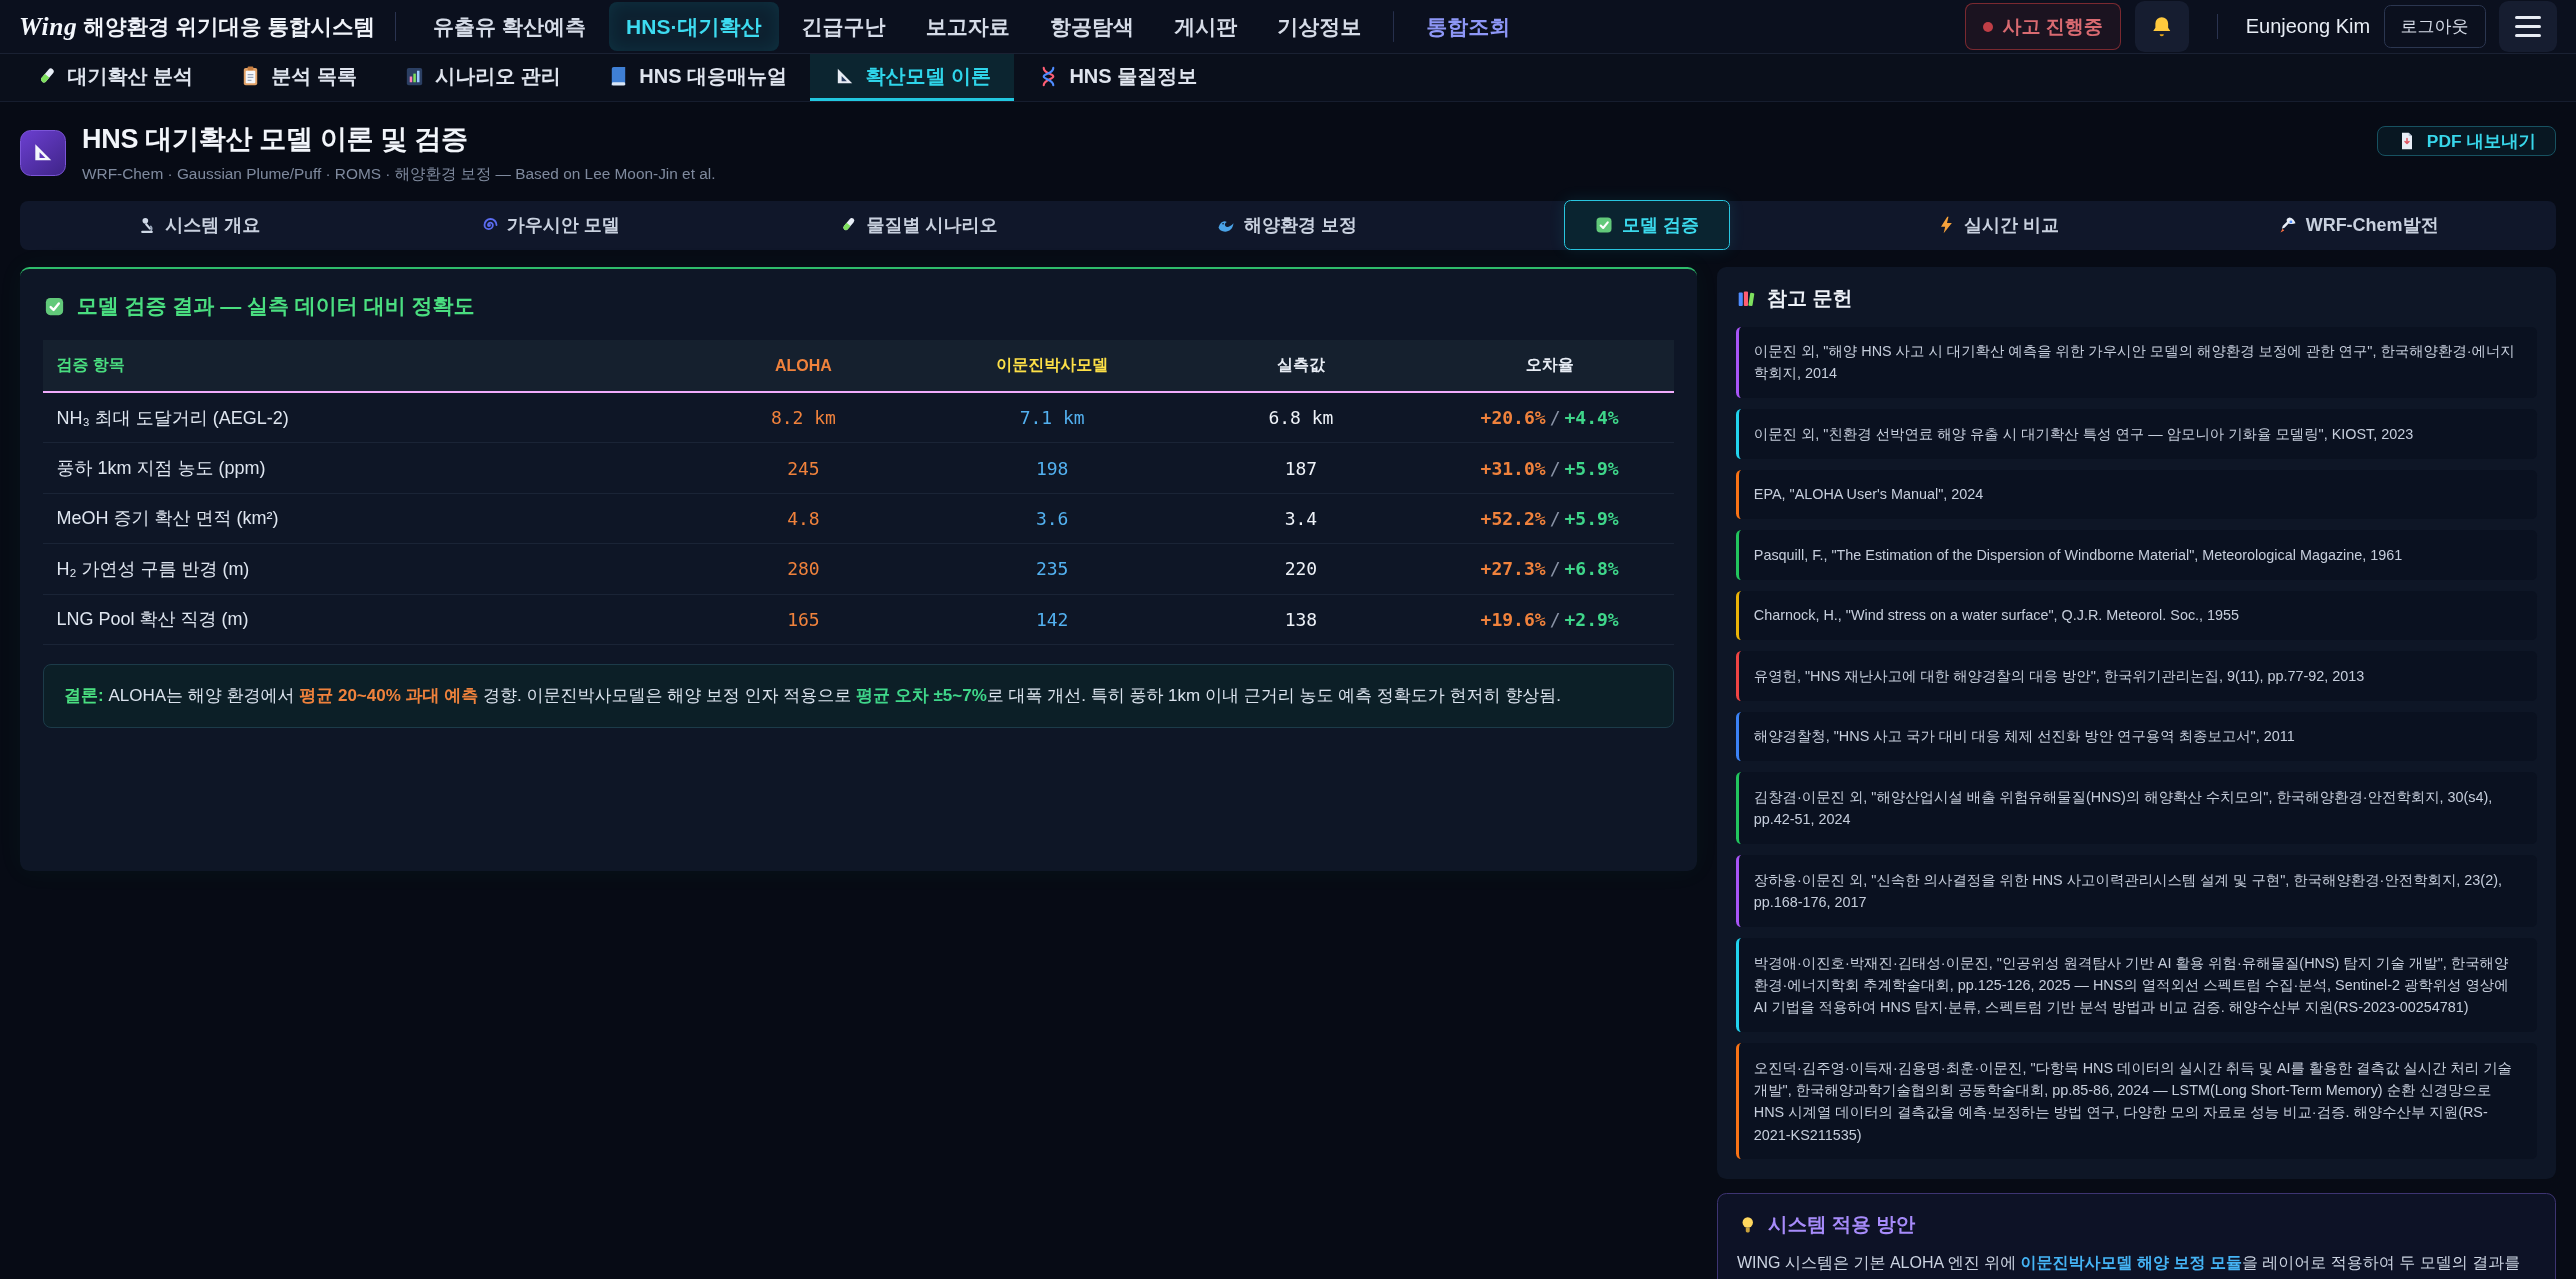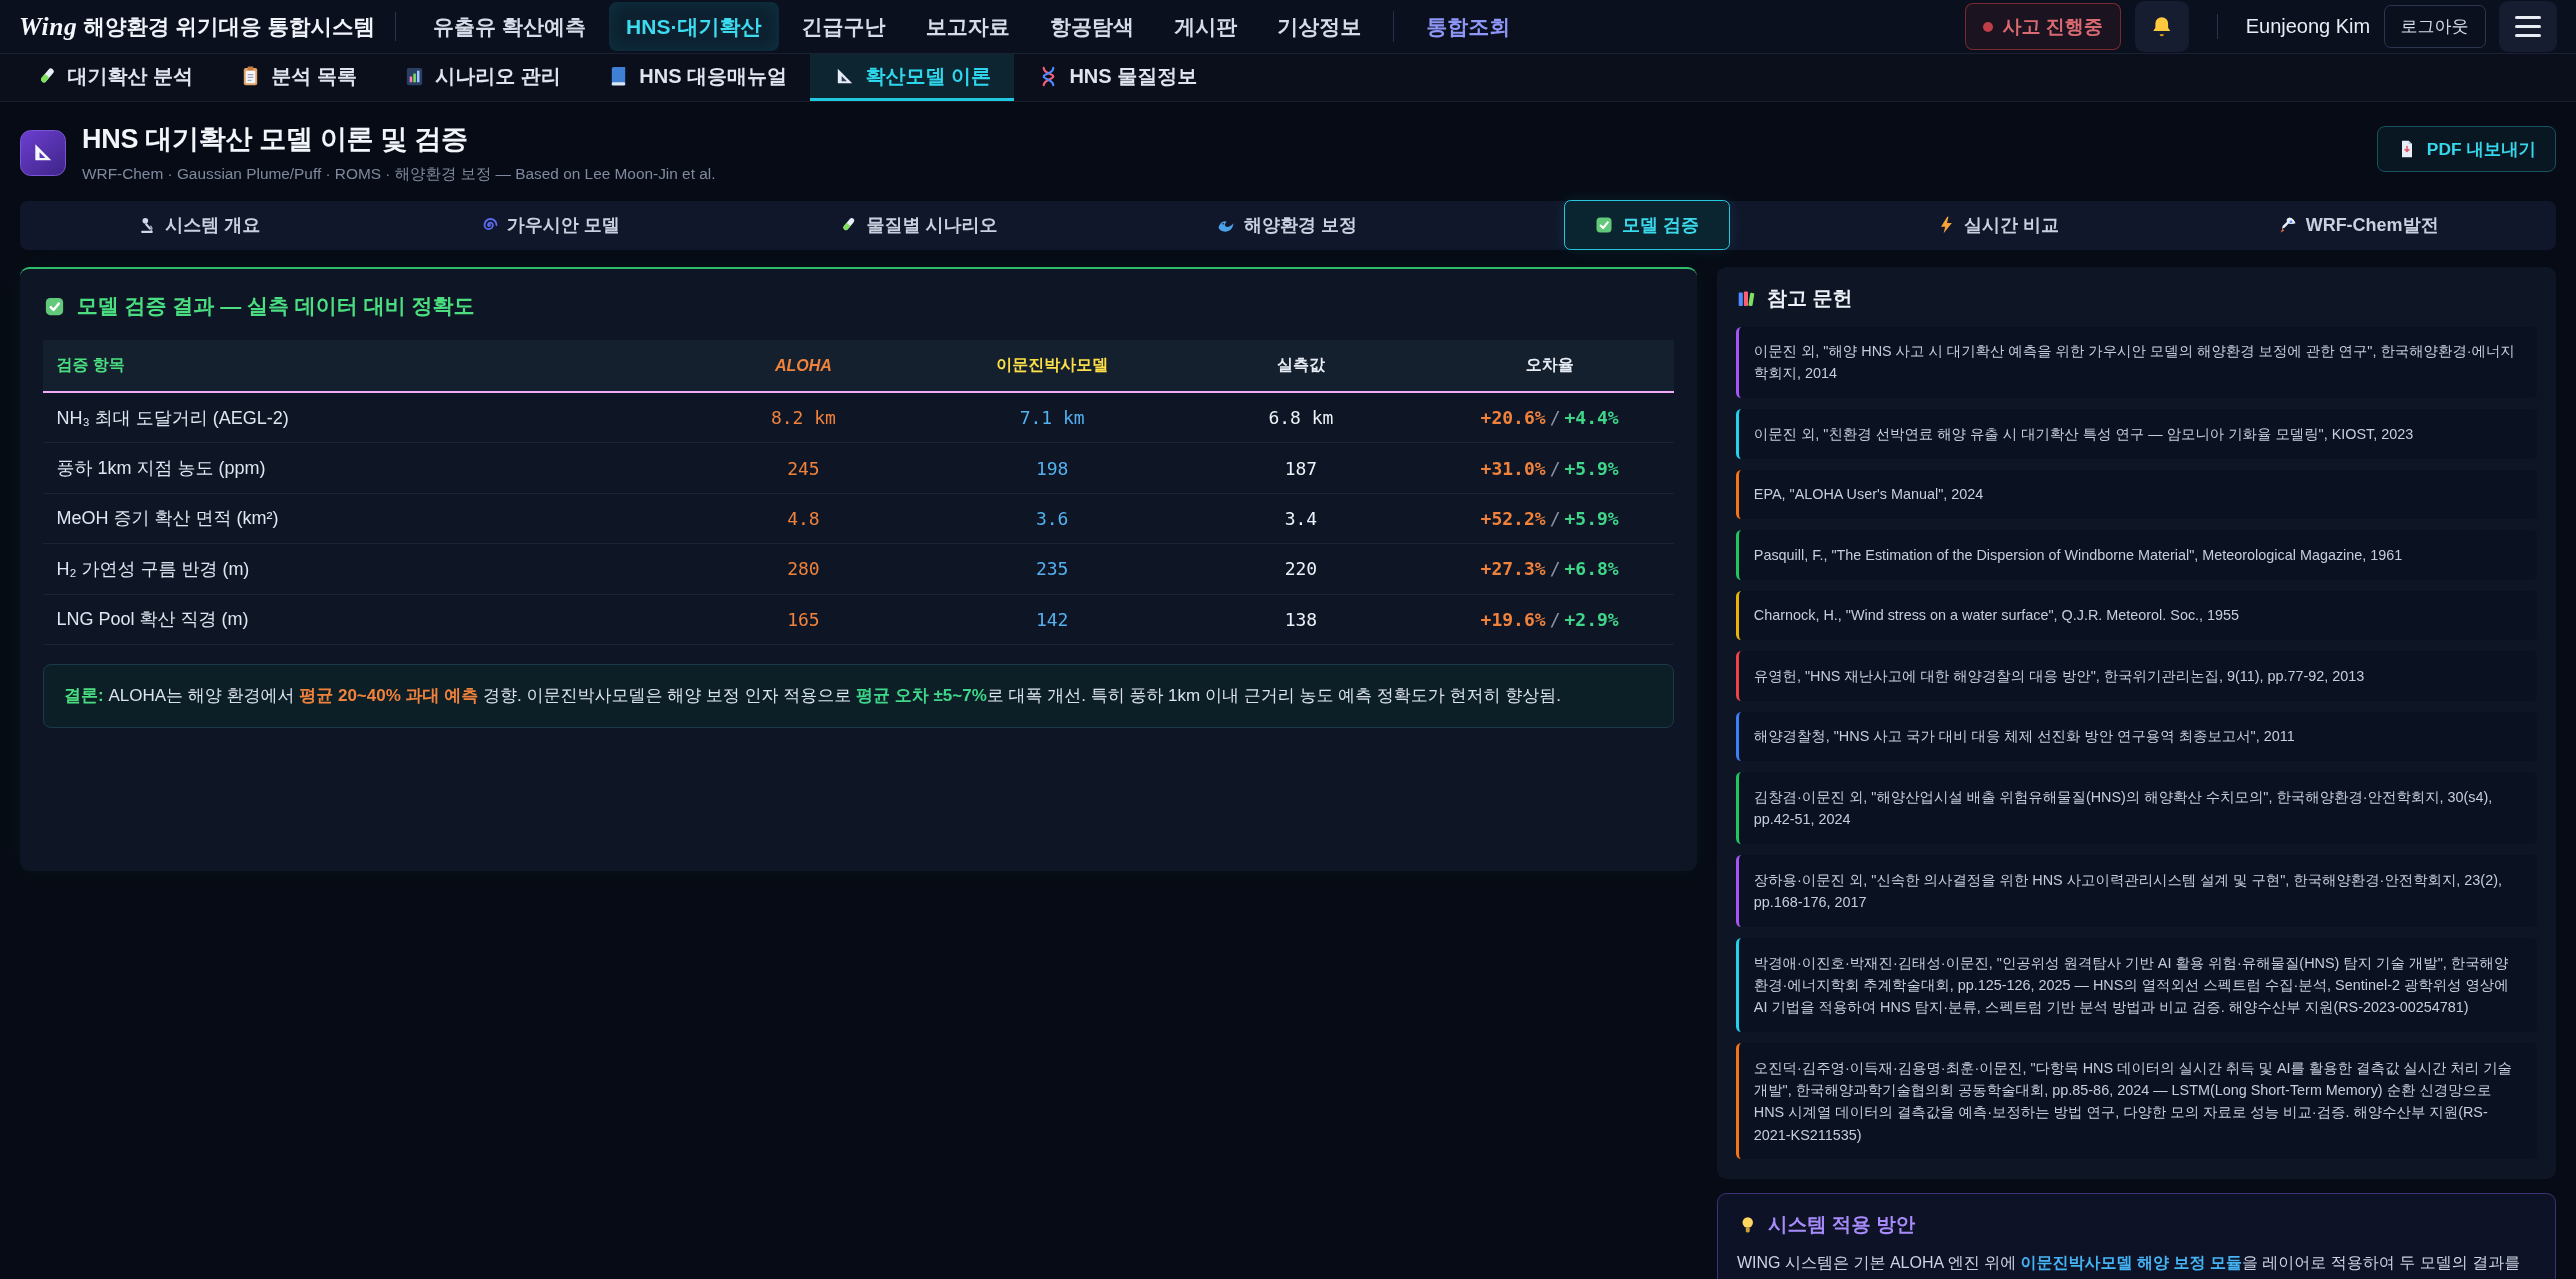--- a/index.html
+++ b/index.html
@@ -52,21 +52,21 @@
     padding:19px 20px 12px 20px; }
   .ph-left { display:flex; align-items:center; gap:16px; }
   .ph-icon { width:46px; height:46px; border-radius:10.7px;
     background:linear-gradient(140deg,#6b3fd0,#3f2488); border:0.7px solid #7b55d8;
     display:flex; align-items:center; justify-content:center; }
   .ph-icon svg { width:25.5px; height:25.5px; }
   .page-title { font-size:27px; font-weight:800; color:#f2f5fa; letter-spacing:-0.3px; }
   .page-subtitle { margin-top:6.7px; font-size:15.4px; color:#7f8a9e; }
   .pdf-btn { display:flex; align-items:center; gap:9.4px; margin-top:5.4px;
     background:rgba(10,34,46,0.55); border:1.3px solid #175261; border-radius:8px;
-    color:#38d6ea; font-size:17.4px; font-weight:700; padding:10px 19px; cursor:pointer;
+    color:#38d6ea; font-size:17.4px; font-weight:700; padding:2px 19px; cursor:pointer;
     font-family:inherit; }
   .pdf-btn svg { width:20px; height:20px; }
 
   
   .subtabs { margin:4px 20px 0 20px; background:#10172a; border-radius:8px;
     display:flex; align-items:center; justify-content:space-around; padding:8.7px 8px; }
   .subtab { display:flex; align-items:center; gap:8px; font-size:18px; font-weight:600;
     color:#c9d1df; cursor:pointer; padding:4px 12px; border-radius:6.7px; }
   .subtab .ic svg { width:20px; height:20px; }
   .subtab.active { border:1.3px solid #29c6df; background:#0a2430; color:#3bd9ec;
@@ -78,21 +78,21 @@
   .validation-card { flex:1 1 auto; min-height:604px; border-top:2px solid #2ebd6b;
     padding:23px 23px 27px 23px; box-shadow:0 0 27px rgba(46,189,107,0.05); }
   .card-title { display:flex; align-items:center; gap:10.7px; font-size:21px; font-weight:800;
     color:#4ade80; }
   .card-title svg { width:23px; height:23px; }
 
   table { width:100%; border-collapse:collapse; margin-top:20px; }
   thead tr { background:#15202e; }
   th { font-size:16px; font-weight:700; padding:14.8px 13.4px; border-bottom:2px solid #f0abfc; }
   th.c-item { text-align:left; color:#4ade80; }
-  th.c-aloha { color:#f0823c;font-style:italic; } th.c-lee { color:#fde047; }
+  th.c-aloha { color:#f0823c; } th.c-lee { color:#fde047; }
   th.c-meas, th.c-err { color:#e8edf5; }
   th.num, td.num { text-align:center; }
   td { font-size:18px; padding:12.7px 13.4px; border-bottom:0.7px solid #1a2436; }
   td.c-item { color:#dfe6f0; }
   .mono { font-family:"DejaVu Sans Mono","Liberation Mono",monospace; }
   td.c-aloha { color:#f0823c; } td.c-lee { color:#53b1f0;margin-top:40px; } td.c-meas { color:#eef2f8; }
   td.c-err .err-a { color:#f0823c; font-weight:700; }
   td.c-err .sep { color:#8a93a6; padding:0 4px; }
   td.c-err .err-b { color:#3fd68a; font-weight:700; }
   col.w-item { width:39%; } col.w-n { width:15.25%; }

